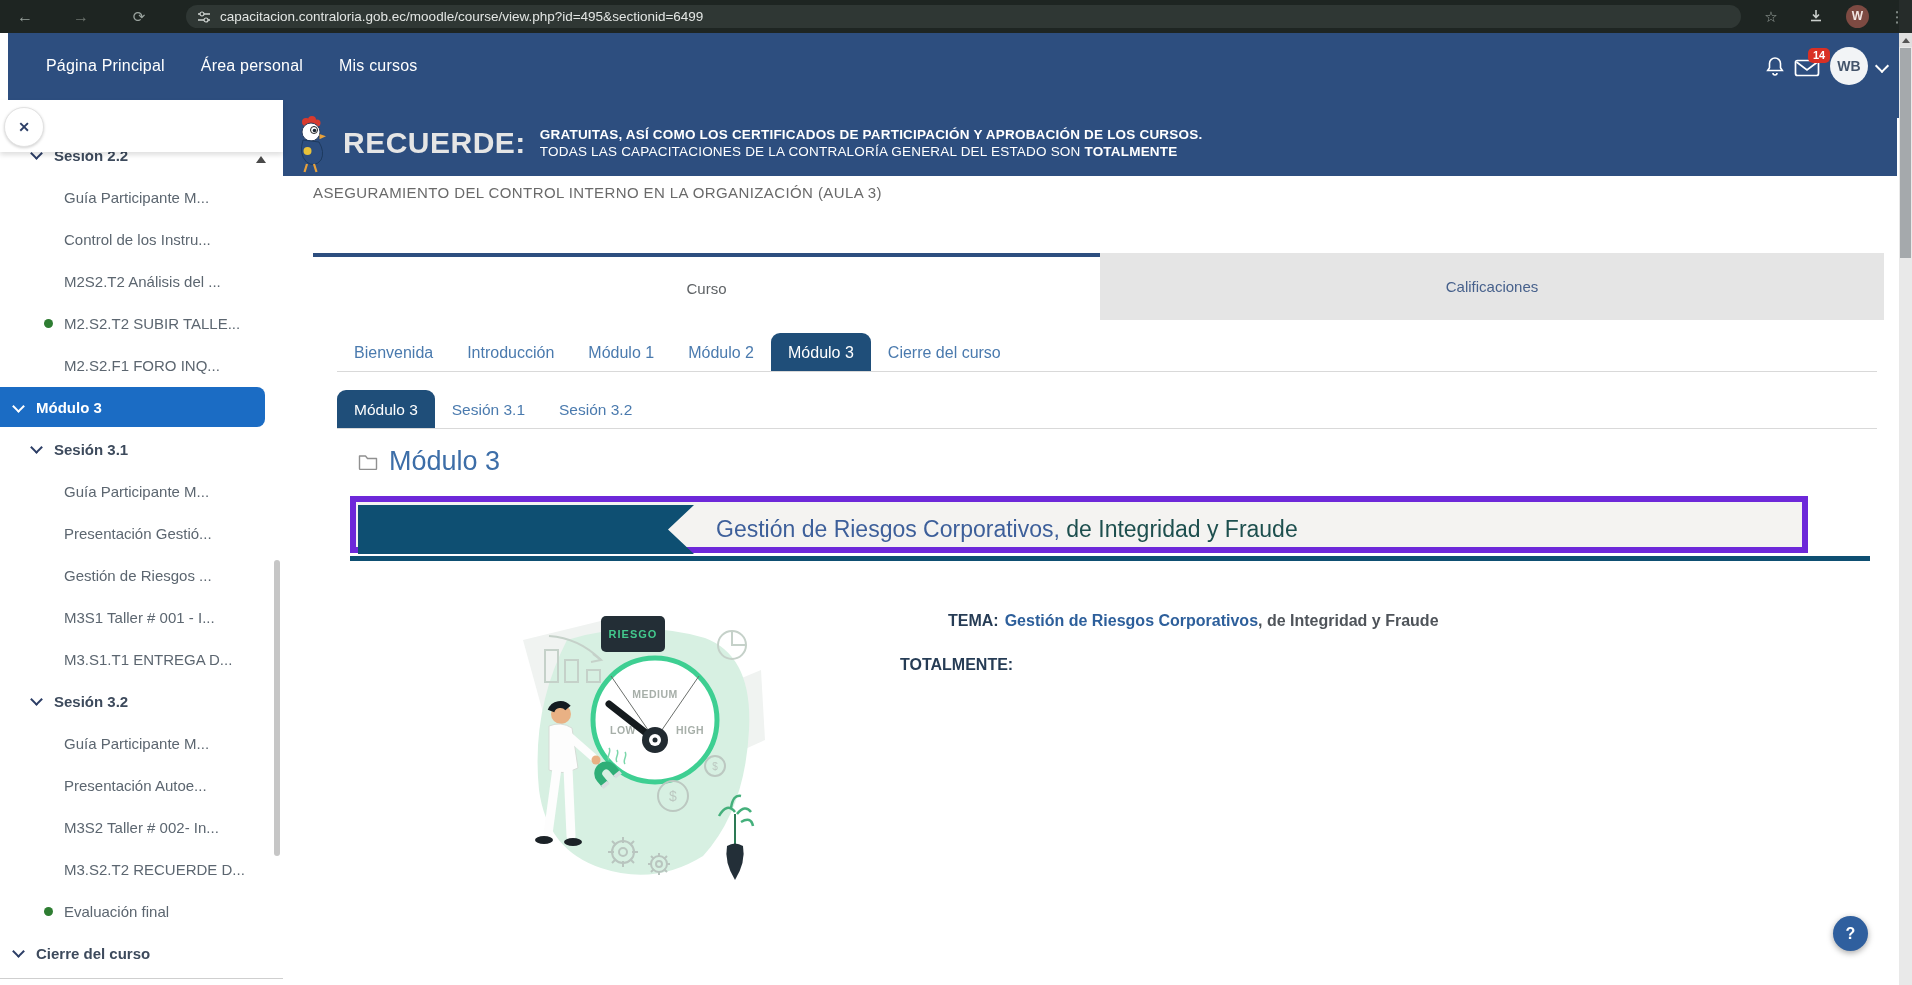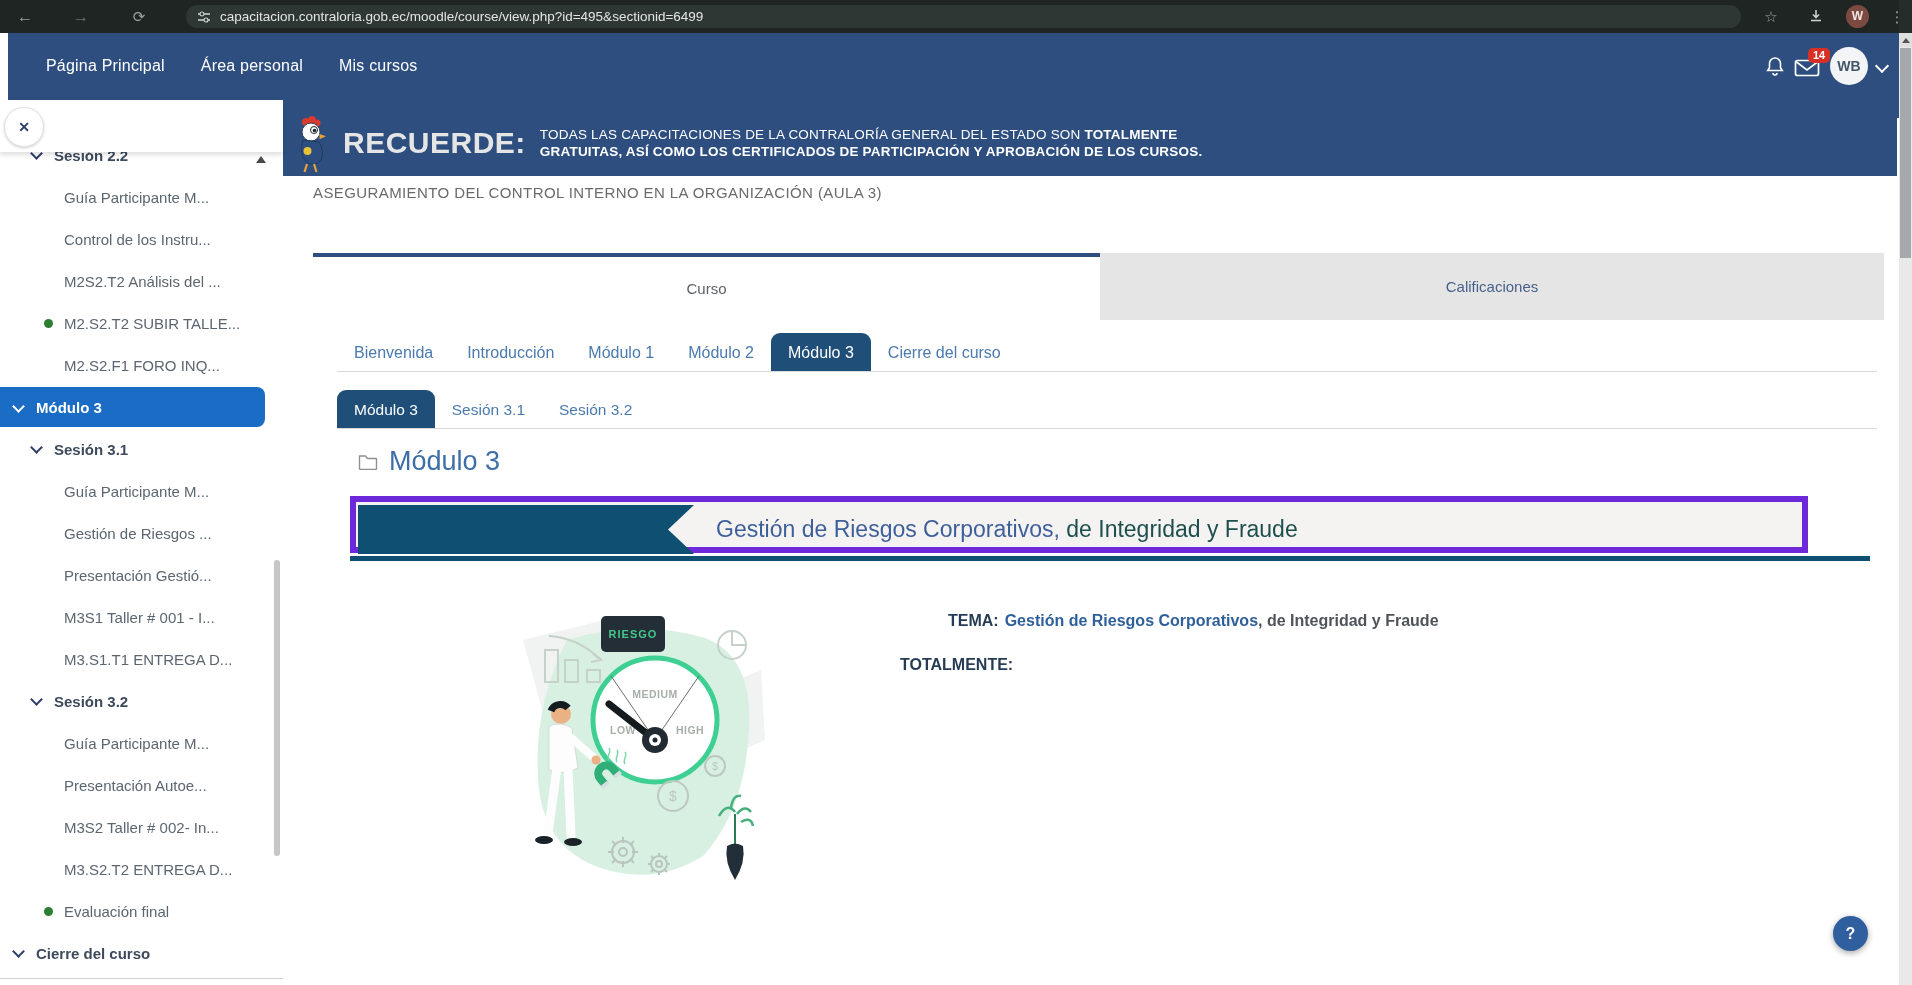--- a/index.html
+++ b/index.html
@@ -161,22 +161,22 @@
       <circle cx="18" cy="16" r="9" fill="#fff" stroke="#30405e"></circle>
       <circle cx="21" cy="14" r="3.5" fill="#fff" stroke="#222"></circle>
         <circle cx="21.5" cy="14.5" r="1.8" fill="#1c2732"></circle>
       <path d="M26.5 18 l6.5 2.2 -6.5 3 z" fill="#e8a13a"></path>
       <path d="M10 24 q-4.5 14 3.5 22 q8 6 14.5 -2 q4 -8 -2 -18 z" fill="#2c4d7f" stroke="#1d3a5f"></path>
       <circle cx="14.5" cy="35" r="4" fill="#e8c23a"></circle>
       <path d="M14 48 l-2.5 8 M21 48 l2.5 8" stroke="#e8a13a" stroke-width="2.2"></path>
     </svg>
     <div class="rec-title">RECUERDE:</div>
     <div class="rec-lines">
+      <div><span class="rec-bold">GRATUITAS, ASÍ COMO LOS CERTIFICADOS DE PARTICIPACIÓN Y APROBACIÓN DE LOS CURSOS.</span></div>
       <div><span class="rec-reg">TODAS  LAS CAPACITACIONES DE LA CONTRALORÍA GENERAL DEL ESTADO SON </span><span class="rec-bold">TOTALMENTE</span></div>
-      <div><span class="rec-bold">GRATUITAS, ASÍ COMO LOS CERTIFICADOS DE PARTICIPACIÓN Y APROBACIÓN DE LOS CURSOS.</span></div>
     </div>
   </div>
 
   <div class="sidebar">
     <div class="sidebar-header">
       <div class="close-btn">
           <span>✕</span>
         </div>
     </div>
     <div class="scroll-top-arrow"></div>
@@ -206,46 +206,46 @@
           <span class="sb-label">Módulo 3</span>
         </div>
         <div class="sb-row lvl2 bold">
           <span class="sb-chev"></span>
           <span class="sb-label">Sesión 3.1</span>
         </div>
         <div class="sb-row lvl3">
           <span class="sb-label">Guía Participante M...</span>
         </div>
         <div class="sb-row lvl3">
+          <span class="sb-label">Presentación Gestió...</span>
+        </div>
+        <div class="sb-row lvl3">
           <span class="sb-label">Gestión de Riesgos ...</span>
         </div>
         <div class="sb-row lvl3">
-          <span class="sb-label">Presentación Gestió...</span>
-        </div>
-        <div class="sb-row lvl3">
           <span class="sb-label">M3S1 Taller # 001 - I...</span>
         </div>
         <div class="sb-row lvl3">
           <span class="sb-label">M3.S1.T1 ENTREGA D...</span>
         </div>
         <div class="sb-row lvl2 bold">
           <span class="sb-chev"></span>
           <span class="sb-label">Sesión 3.2</span>
         </div>
         <div class="sb-row lvl3">
           <span class="sb-label">Guía Participante M...</span>
         </div>
         <div class="sb-row lvl3">
           <span class="sb-label">Presentación Autoe...</span>
         </div>
         <div class="sb-row lvl3">
           <span class="sb-label">M3S2 Taller # 002- In...</span>
         </div>
         <div class="sb-row lvl3">
-          <span class="sb-label">M3.S2.T2 ENTREGA D...</span>
+          <span class="sb-label">M3.S2.T2 RECUERDE D...</span>
         </div>
         <div class="sb-row lvl3">
           <span class="sb-dot"></span>
           <span class="sb-label">Evaluación final</span>
         </div>
         <div class="sb-row lvl1 bold">
           <span class="sb-chev"></span>
           <span class="sb-label">Cierre del curso</span>
         </div>
       </div>

